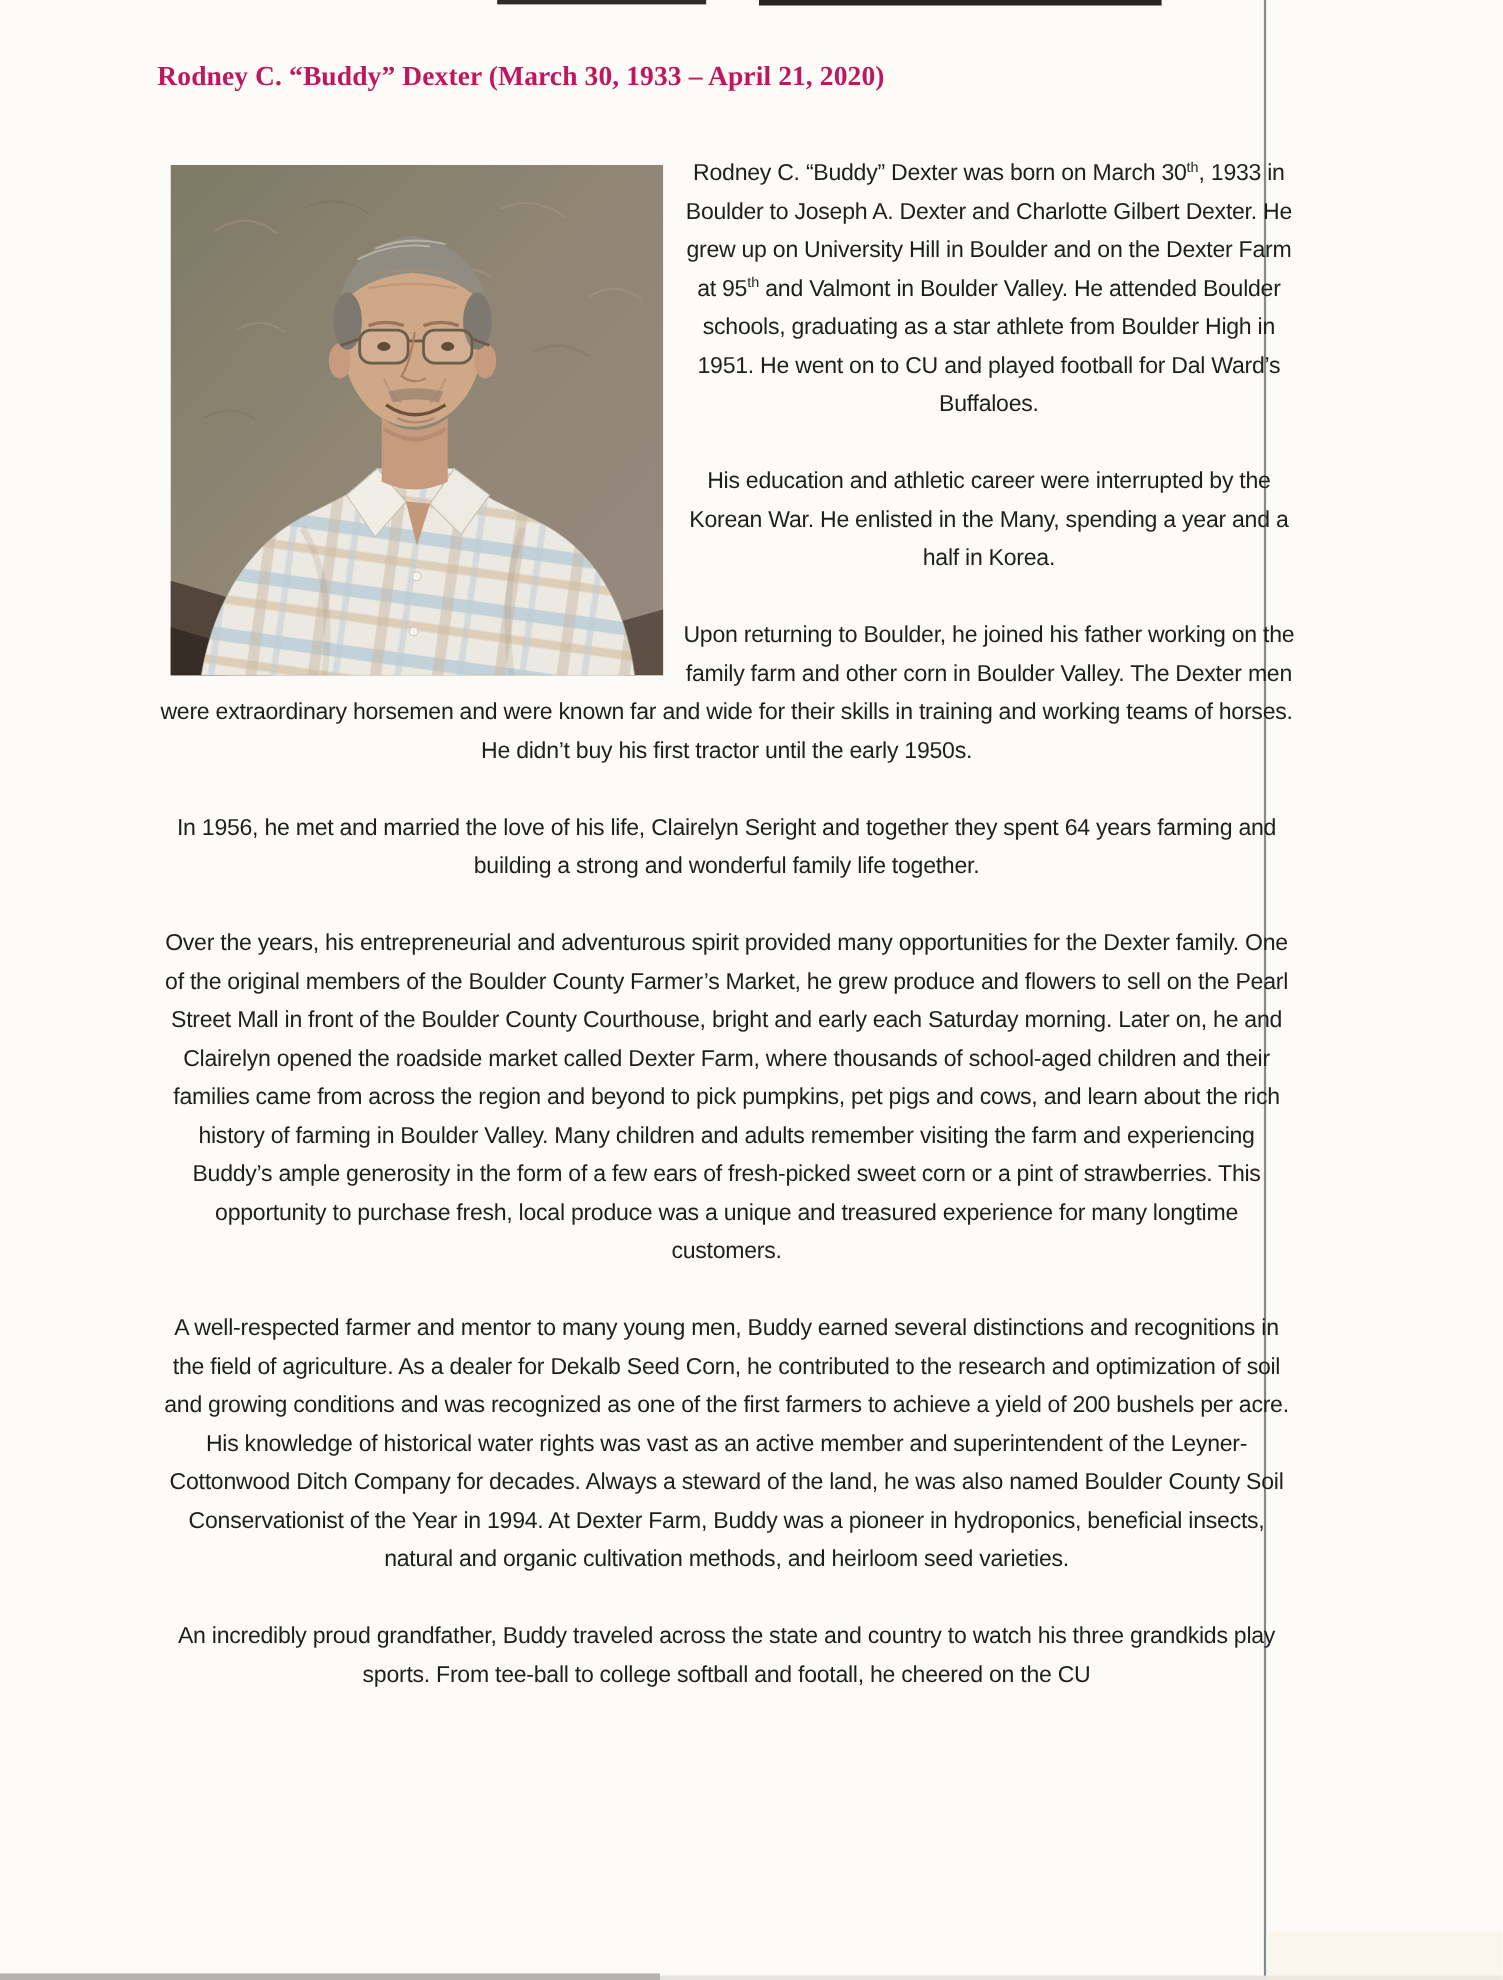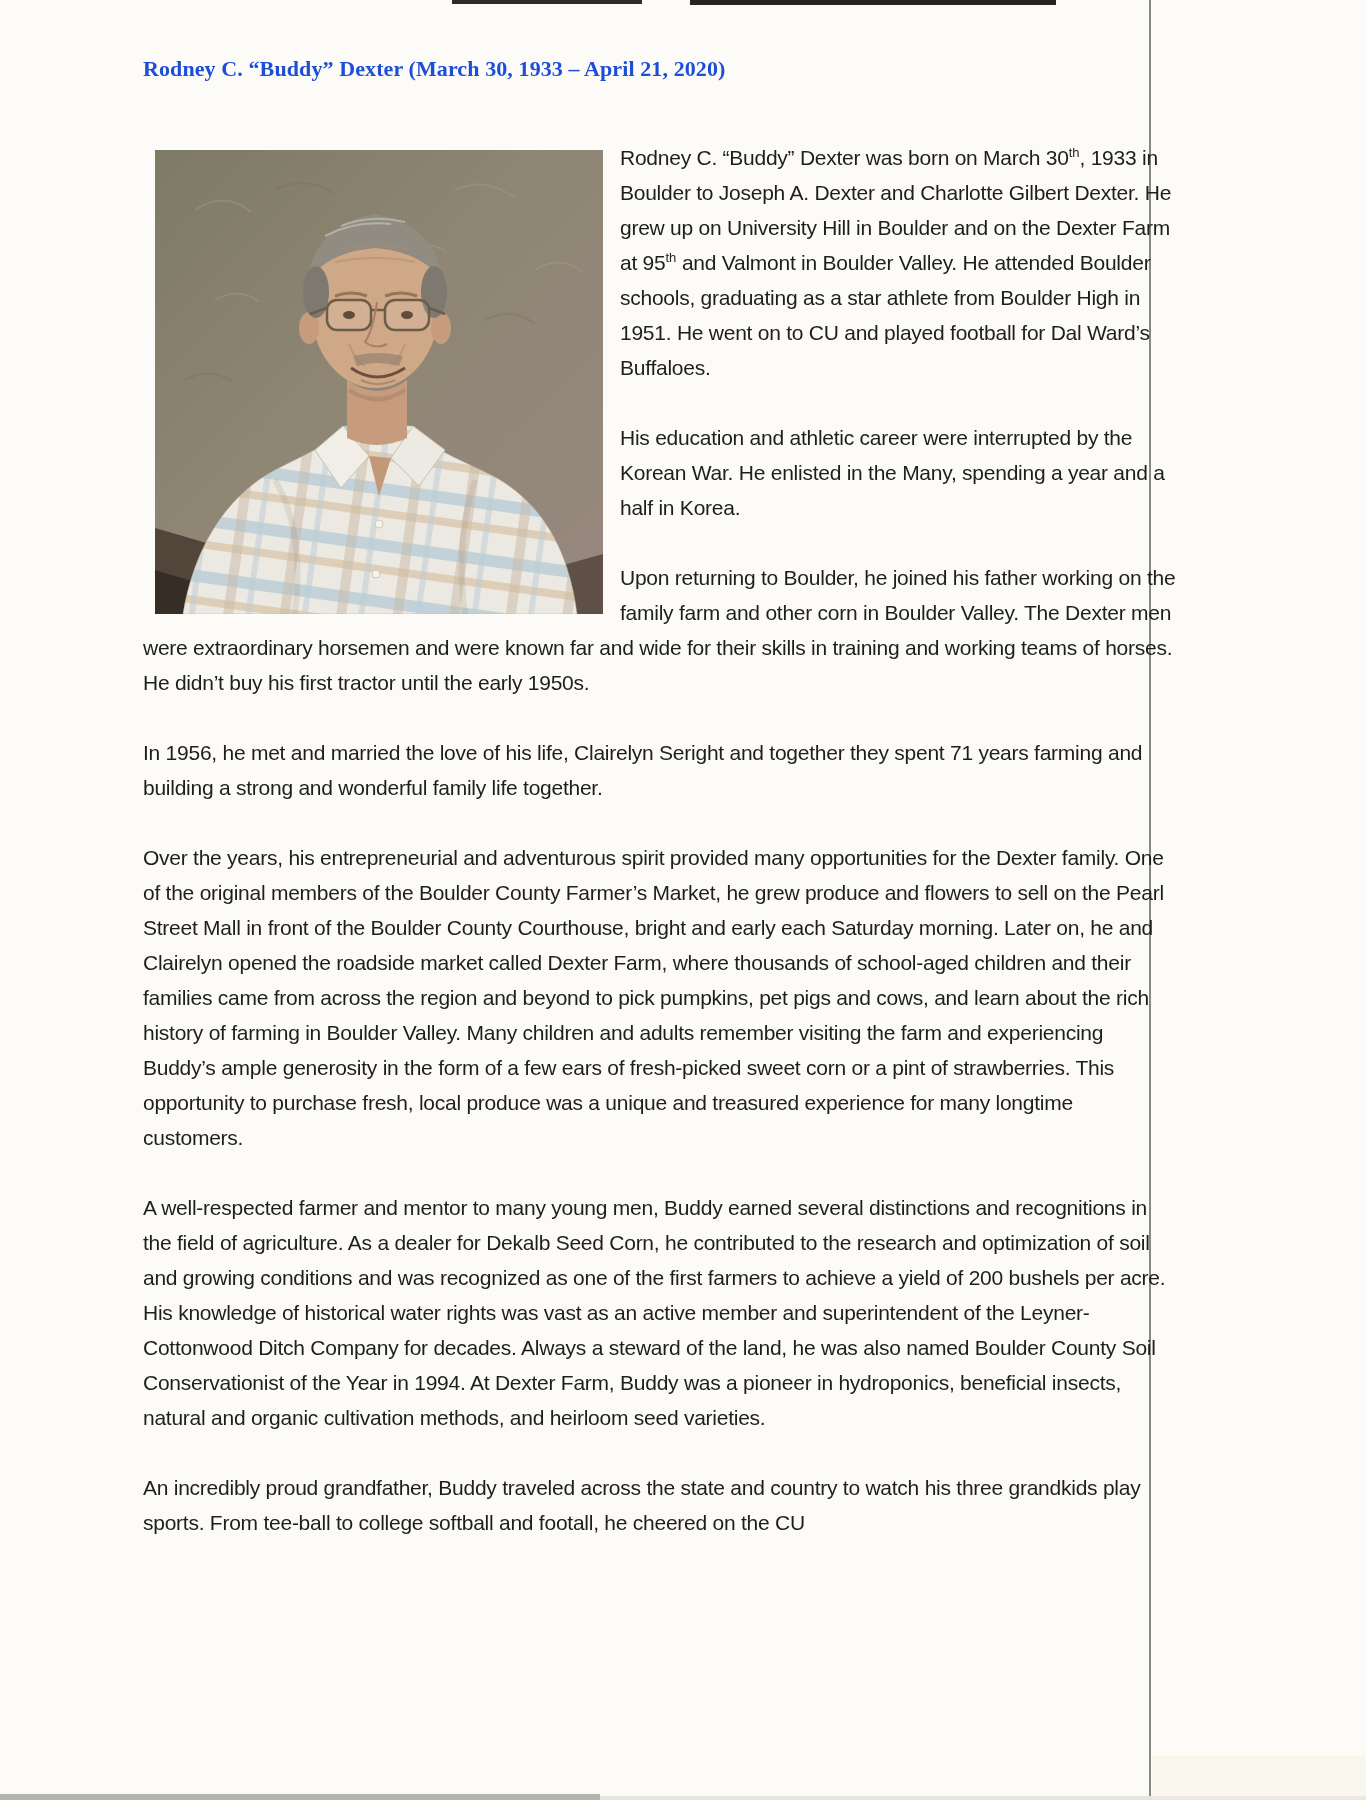--- a/index.html
+++ b/index.html
@@ -8,24 +8,24 @@
 
   
   .strip-a{position:absolute;left:452px;top:0;width:190px;height:4px;background:#2e2c29;}
   .strip-b{position:absolute;left:690px;top:0;width:366px;height:5px;background:#262522;}
   .crease{position:absolute;left:1149px;top:0;width:2px;height:1797px;background:#6e7678;opacity:.85;}
   .bottom-strip{position:absolute;left:0;top:1794px;width:600px;height:6px;background:#b5b3b0;}
   .bottom-strip2{position:absolute;left:600px;top:1796px;width:766px;height:4px;background:#e7e4de;}
   .corner-tint{position:absolute;left:1152px;top:1756px;width:214px;height:44px;background:#f6efe2;opacity:.45;}
 
   .title{position:absolute;left:143px;top:56px;font-family:"Liberation Serif",serif;
-         font-weight:bold;font-size:22px;color:#1d4ed8;letter-spacing:.1px;}
+         font-weight:bold;font-size:25px;color:#be185d;letter-spacing:.1px;}
 
   .content{position:absolute;left:143px;top:140px;width:1035px;font-size:21px;line-height:35px;
-           color:#1e1e1e;letter-spacing:-0.25px;text-align:left;}
+           color:#1e1e1e;letter-spacing:-0.25px;text-align:center;}
   .content p{margin:0 0 35px 0;}
   sup{font-size:0.62em;line-height:0;vertical-align:super;letter-spacing:0;}
 
   .photo-float{float:left;width:477px;height:474px;}
   .photo-frame{margin:10px 0 0 12px;width:448px;height:464px;box-shadow:0 0 0 1px #c3bdb0 inset;}
   .photo-frame svg{display:block;}
 </style>
 </head>
 <body>
 
@@ -116,21 +116,21 @@
         </svg>
       </div>
     </div>
 
     <p><span>Rodney C. “Buddy” Dexter was born on March 30</span><sup>th</sup><span>, 1933 in Boulder to Joseph A. Dexter and Charlotte Gilbert Dexter. He grew up on University Hill in Boulder and on the Dexter Farm at 95</span><sup>th</sup><span> and Valmont in Boulder Valley. He attended Boulder schools, graduating as a star athlete from Boulder High in 1951. He went on to CU and played football for Dal Ward’s Buffaloes.</span></p>
 
     <p>His education and athletic career were interrupted by the Korean War. He enlisted in the Many, spending a year and a half in Korea.</p>
 
     <p>Upon returning to Boulder, he joined his father working on the family farm and other corn in Boulder Valley. The Dexter men were extraordinary horsemen and were known far and wide for their skills in training and working teams of horses. He didn’t buy his first tractor until the early 1950s.</p>
 
-    <p>In 1956, he met and married the love of his life, Clairelyn Seright and together they spent 71 years farming and building a strong and wonderful family life together.</p>
+    <p>In 1956, he met and married the love of his life, Clairelyn Seright and together they spent 64 years farming and building a strong and wonderful family life together.</p>
 
     <p>Over the years, his entrepreneurial and adventurous spirit provided many opportunities for the Dexter family. One of the original members of the Boulder County Farmer’s Market, he grew produce and flowers to sell on the Pearl Street Mall in front of the Boulder County Courthouse, bright and early each Saturday morning. Later on, he and Clairelyn opened the roadside market called Dexter Farm, where thousands of school-aged children and their families came from across the region and beyond to pick pumpkins, pet pigs and cows, and learn about the rich history of farming in Boulder Valley. Many children and adults remember visiting the farm and experiencing Buddy’s ample generosity in the form of a few ears of fresh-picked sweet corn or a pint of strawberries. This opportunity to purchase fresh, local produce was a unique and treasured experience for many longtime customers.</p>
 
     <p>A well-respected farmer and mentor to many young men, Buddy earned several distinctions and recognitions in the field of agriculture. As a dealer for Dekalb Seed Corn, he contributed to the research and optimization of soil and growing conditions and was recognized as one of the first farmers to achieve a yield of 200 bushels per acre. His knowledge of historical water rights was vast as an active member and superintendent of the Leyner-Cottonwood Ditch Company for decades. Always a steward of the land, he was also named Boulder County Soil Conservationist of the Year in 1994. At Dexter Farm, Buddy was a pioneer in hydroponics, beneficial insects, natural and organic cultivation methods, and heirloom seed varieties.</p>
 
     <p>An incredibly proud grandfather, Buddy traveled across the state and country to watch his three grandkids play sports. From tee-ball to college softball and footall, he cheered on the CU</p>
 
   </div>
 </div>
 

